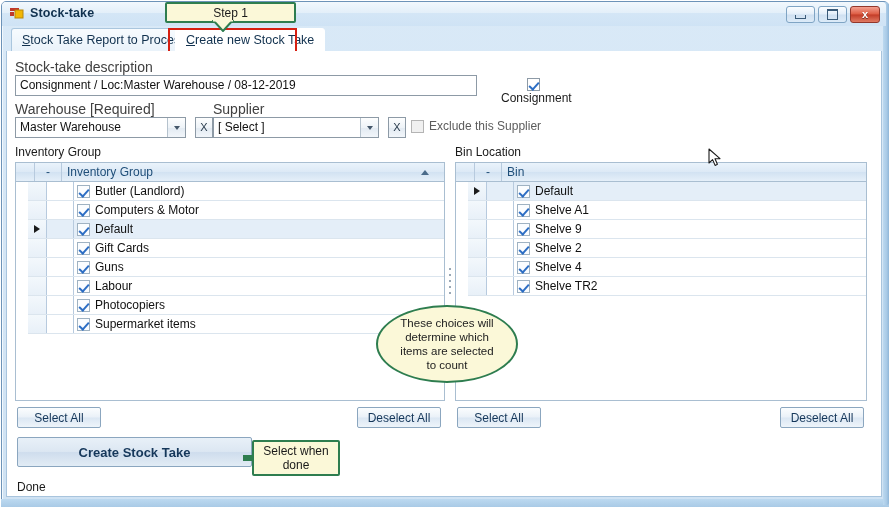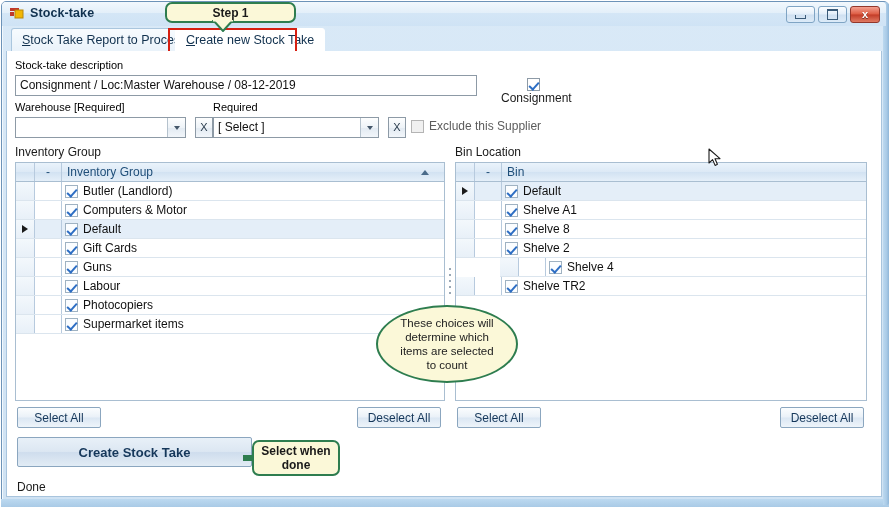--- a/index.html
+++ b/index.html
@@ -126,22 +126,22 @@
     left: 6px; top: 51px;
     width: 876px; height: 446px;
     background: #ffffff;
     border: 1px solid #a8c4dd;
     border-top: none;
     box-sizing: border-box;
   }
 
   .field-label {
     position: absolute;
-    font-size: 11px;
-    color: #000000;
+    font-size: 14px;
+    color: #404040;
   }
   .textbox {
     position: absolute;
     box-sizing: border-box;
     border: 1px solid #8d9aa6;
     background: #ffffff;
     font-family: "Liberation Sans", sans-serif;
     font-size: 12px;
     color: #111111;
     padding: 0 4px;
@@ -259,21 +259,21 @@
   .sort-arrow {
     position: absolute;
     top: 7px;
     width: 0; height: 0;
     border-left: 4.5px solid transparent;
     border-right: 4.5px solid transparent;
     border-bottom: 5px solid #4a6b8a;
   }
   .grid-row {
     position: absolute;
-    left: 0; right: 0;
+    left: 12px; right: 0;
     height: 19px;
     border-bottom: 1px solid #dbe5ee;
     box-sizing: border-box;
   }
   .grid-row.selected { background: #e4eef8; }
   .row-indicator-col {
     position: absolute;
     left: 0; top: 0; bottom: 0;
     width: 19px;
     border-right: 1px solid #b7cade;
@@ -357,27 +357,26 @@
     font-size: 12px;
     color: #1a1a1a;
   }
 
   
   .callout-box {
     position: absolute;
     box-sizing: border-box;
     background: #fbf8d8;
     border: 2px solid #2e7d4f;
-    border-radius: 7px;
+    border-radius: 2px;
     display: flex; align-items: center; justify-content: center;
     text-align: center;
     font-size: 12px;
     color: #1a1a1a;
     line-height: 14px;
-    font-weight: bold;
   }
   #callout-step1 { }
   #callout-step1-tail {
     position: absolute;
     left: 212px; top: 20px;
     width: 22px; height: 12px;
   }
   #callout-select-done { }
   #callout-done-tail {
     position: absolute;
@@ -466,27 +465,28 @@
     <div class="field-label" style="left:8px; top:8px;">Stock-take description</div>
     <div class="textbox" style="left:8px; top:24px; width:462px;">Consignment / Loc:Master Warehouse / 08-12-2019</div>
 
     <div class="chk-wrap" style="left:494px; top:27px;flex-direction:column;">
       <span class="chk-box checked"></span>
       <span>Consignment</span>
     </div>
 
     <div class="field-label" style="left:8px; top:50px;">Warehouse [Required]</div>
     <div class="combo" style="left:8px; top:66px; width:171px;">
+      <span class="combo-value">Master Warehouse</span>
       <span class="combo-arrow-btn">
           <i class="tri-down"></i>
         </span>
     </div>
     <div class="clear-btn" style="left:188px; top:66px;">X</div>
 
-    <div class="field-label" style="left:206px; top:50px;">Required</div>
+    <div class="field-label" style="left:206px; top:50px;">Supplier</div>
     <div class="combo" style="left:206px; top:66px; width:166px;">
       <span class="combo-value">[ Select ]</span>
       <span class="combo-arrow-btn">
           <i class="tri-down"></i>
         </span>
     </div>
     <div class="clear-btn" style="left:381px; top:66px;">X</div>
 
     <div class="chk-wrap disabled" style="left:404px; top:68px;">
       <span class="chk-box disabled"></span>
@@ -575,29 +575,29 @@
           <div class="grid-row" style="top: 38px;">
             <div class="row-indicator-col"></div>
             <div class="row-dash-col" style="left: 19px; width: 27px;"></div>
             <span class="row-chk" style="left: 49px;"></span>
             <div class="row-label" style="left: 67px; width: 340px;">Shelve A1</div>
           </div>
           <div class="grid-row" style="top: 57px;">
             <div class="row-indicator-col"></div>
             <div class="row-dash-col" style="left: 19px; width: 27px;"></div>
             <span class="row-chk" style="left: 49px;"></span>
-            <div class="row-label" style="left: 67px; width: 340px;">Shelve 8</div>
+            <div class="row-label" style="left: 67px; width: 340px;">Shelve 9</div>
           </div>
           <div class="grid-row" style="top: 76px;">
             <div class="row-indicator-col"></div>
             <div class="row-dash-col" style="left: 19px; width: 27px;"></div>
             <span class="row-chk" style="left: 49px;"></span>
             <div class="row-label" style="left: 67px; width: 340px;">Shelve 2</div>
           </div>
-          <div class="grid-row" style="top: 95px; margin-left: 44px;">
+          <div class="grid-row" style="top: 95px;">
             <div class="row-indicator-col"></div>
             <div class="row-dash-col" style="left: 19px; width: 27px;"></div>
             <span class="row-chk" style="left: 49px;"></span>
             <div class="row-label" style="left: 67px; width: 340px;">Shelve 4</div>
           </div>
           <div class="grid-row" style="top: 114px;">
             <div class="row-indicator-col"></div>
             <div class="row-dash-col" style="left: 19px; width: 27px;"></div>
             <span class="row-chk" style="left: 49px;"></span>
             <div class="row-label" style="left: 67px; width: 340px;">Shelve TR2</div>

